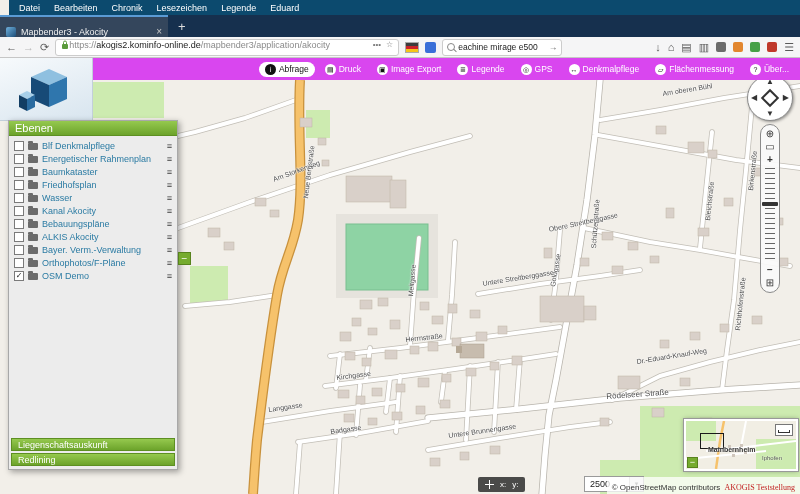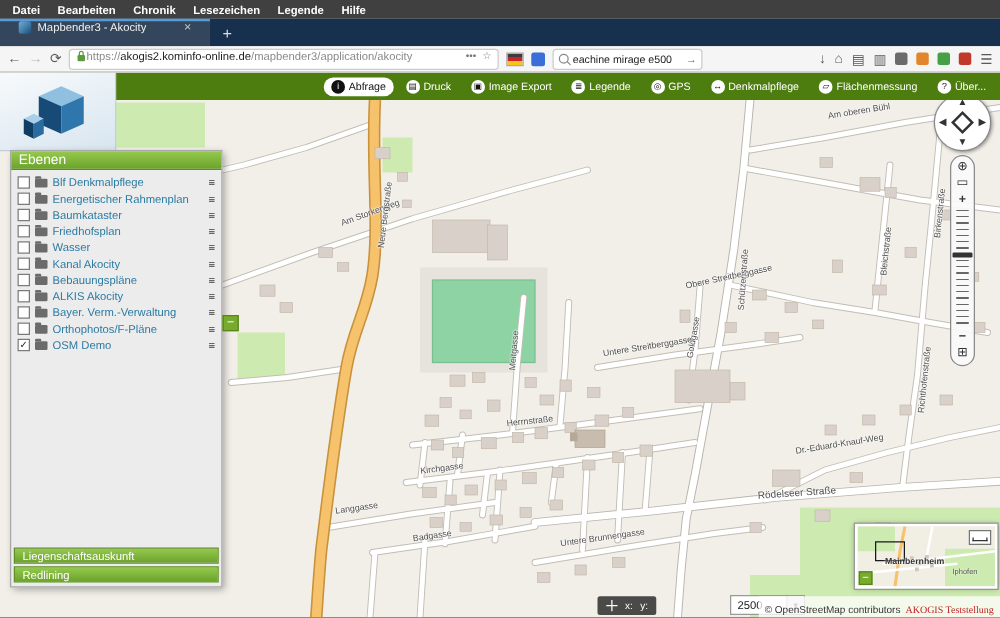--- a/index.html
+++ b/index.html
@@ -1,26 +1,26 @@
 <!DOCTYPE html>
 <html><head>
 <meta charset="utf-8">
 <style>
   html,body{margin:0;padding:0;background:#222;}
   .screen{position:relative;width:800px;height:494px;overflow:hidden;
     font-family:"Liberation Sans",sans-serif;background:#f2efe9;}
 
   
-  .menubar{position:absolute;top:0;left:0;right:0;height:15px;background:#404040;
-    color:#fff;font-size:9px;display:flex;align-items:center;padding-left:3px;z-index:20;font-weight:bold;}
+  .menubar{position:absolute;top:0;left:9px;right:0;height:15px;background:#0c4a6e;
+    color:#fff;font-size:9px;display:flex;align-items:center;padding-left:3px;z-index:20;}
   .menu-item{padding:0 7px;}
   .tabbar{position:absolute;top:15px;left:0;right:0;height:22px;background:#16304e;
     display:flex;align-items:flex-end;z-index:20;}
   .tab{width:168px;height:22px;background:#34465c;border-top:2px solid #5b9bd5;
-    display:flex;align-items:flex-start;gap:5px;padding:0 15px;color:#f0f0f0;font-size:9px;box-sizing:border-box;}
+    display:flex;align-items:flex-end;gap:5px;padding:0 6px;color:#f0f0f0;font-size:9px;box-sizing:border-box;}
   .favicon{width:10px;height:10px;border-radius:2px;background:linear-gradient(135deg,#6fb0dc,#1c4d78);flex:0 0 auto;}
   .tab-title{white-space:nowrap;overflow:hidden;text-overflow:ellipsis;}
   .tab-close{margin-left:auto;color:#c7c7c7;font-size:10px;}
   .newtab{color:#ddd;font-size:13px;margin-left:10px;margin-bottom:3px;}
   .navbar{position:absolute;top:37px;left:0;right:0;height:21px;background:#f5f5f6;
     border-bottom:1px solid #c6c6c6;display:flex;align-items:center;padding:0 6px;gap:6px;
     color:#5a5a5a;z-index:20;box-sizing:border-box;}
   .nav-ico{font-size:11px;line-height:1;}
   .nav-ico.disabled{color:#b8b8b8;}
   .addressbar{flex:1 1 auto;max-width:332px;height:15px;background:#fff;border:1px solid #ccc;
@@ -37,21 +37,21 @@
     display:flex;align-items:center;gap:3px;padding:0 4px;font-size:8.5px;color:#222;overflow:hidden;}
   .mag{width:6px;height:6px;border:1px solid #888;border-radius:50%;position:relative;flex:0 0 auto;}
   .mag::after{content:"";position:absolute;width:4px;height:1px;background:#888;transform:rotate(45deg);right:-3px;bottom:-1px;}
   .search-text{white-space:nowrap;overflow:hidden;}
   .go{margin-left:auto;color:#666;}
   .navicons{margin-left:auto;display:flex;align-items:center;gap:7px;font-size:11px;color:#5a5a5a;}
   .dot{width:10px;height:10px;border-radius:2px;}
   .d1{background:#6b6b6b}.d2{background:#e2862e}.d3{background:#46a046}.d4{background:#c0392b}
 
   
-  .apptoolbar{position:absolute;top:58px;left:0;right:0;height:22px;background:#4d7c0f;z-index:10;
+  .apptoolbar{position:absolute;top:58px;left:0;right:0;height:22px;background:#d946ef;z-index:10;
     display:flex;align-items:center;justify-content:flex-end;gap:4px;padding:0 5px;color:#fff;font-size:8.5px;box-sizing:border-box;}
   .tb-btn{display:flex;align-items:center;gap:3px;padding:2px 6px;border-radius:9px;white-space:nowrap;}
   .tb-btn.active{background:#fff;color:#111;}
   .tb-ico{width:11px;height:11px;border-radius:50%;background:#fff;color:#111;
     display:flex;align-items:center;justify-content:center;font-size:7px;line-height:1;flex:0 0 auto;}
   .tb-btn.active .tb-ico{background:#111;color:#fff;}
 
   
   .logo{position:absolute;top:58px;left:0;width:92px;height:62px;z-index:11;
     background:linear-gradient(160deg,#f7fafc,#d8e5ef);border-right:1px solid #c2cfda;
@@ -136,21 +136,21 @@
 
 <div class="screen">
 
   <div class="menubar">
 
   <span class="menu-item">Datei</span>
       <span class="menu-item">Bearbeiten</span>
       <span class="menu-item">Chronik</span>
       <span class="menu-item">Lesezeichen</span>
       <span class="menu-item">Legende</span>
-      <span class="menu-item">Hilfe</span>
+      <span class="menu-item">Eduard</span>
     </div>
 
   <div class="tabbar">
     <div class="tab">
       <span class="favicon"></span>
       <span class="tab-title">Mapbender3 - Akocity</span>
       <span class="tab-close">×</span>
     </div>
     <span class="newtab">+</span>
   </div>

